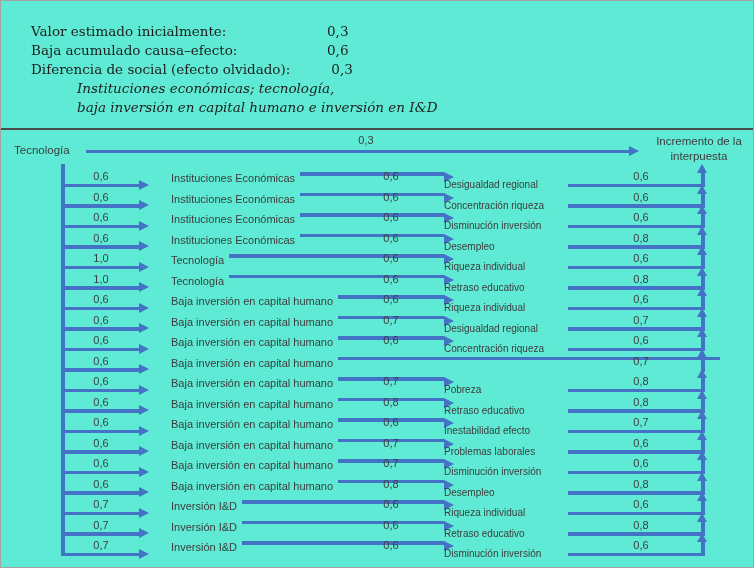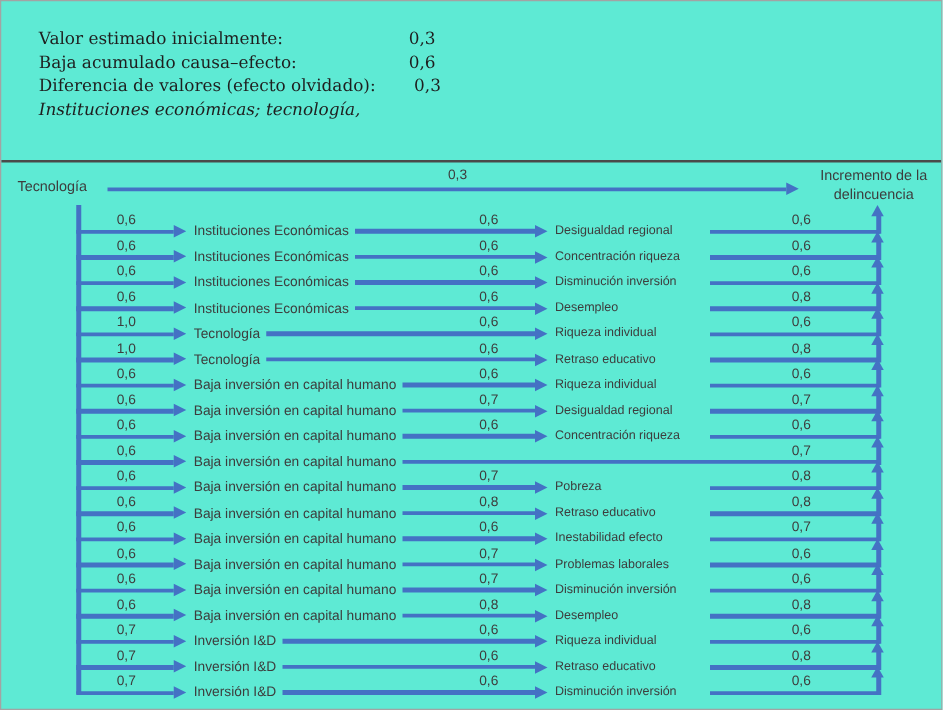--- a/index.html
+++ b/index.html
@@ -11,39 +11,39 @@
   }
   
   .hdr{
     position:absolute; left:30px; top:21px; right:16px;
     font-family:"DejaVu Serif", serif; font-size:13.5px; line-height:19px; color:#1e1e1e;
   }
   .hrow{display:flex;}
   .hlabel{width:296px; flex:0 0 296px;}
   .hval{white-space:pre;}
   .hval.em{font-style:italic; white-space:normal;}
-  .hval .vline{display:block;}
+  .hval .vline{display:block;margin-left:46px;}
   .divider{position:absolute; left:0; right:0; top:127px; height:2px; background:#4a4a4a;}
   
   .hline{position:absolute; height:3.5px; background:var(--blue);}
   .arr-r{width:0;height:0;border-top:5.5px solid transparent;border-bottom:5.5px solid transparent;border-left:10px solid var(--blue);}
   .arr-up{width:0;height:0;border-left:5.75px solid transparent;border-right:5.75px solid transparent;border-bottom:9px solid var(--blue);}
   .src{position:absolute; left:13px; top:143px; font-size:11.5px;}
   .main-line{left:85px; top:148.5px; width:543px;}
   .main-head{position:absolute; left:628px; top:144.5px;}
   .main-val{position:absolute; left:335px; top:133px; width:60px; text-align:center; font-size:11px;}
   .target{position:absolute; left:642px; top:133px; width:112px; text-align:center; font-size:11.5px; line-height:15px;}
   .trunk{position:absolute; left:60px; top:163px; width:3.5px; height:391px; background:var(--blue);}
   
   .chain-row{position:absolute; left:0; width:754px; height:26px;}
   .val{position:absolute; top:-2px; width:50px; text-align:center; font-size:11px; color:var(--ink);}
   .v1{left:75px;} .v2{left:365px;} .v3{left:615px;}
   .branch-line{position:absolute; left:60px; top:11.5px; width:78px; height:3.5px; background:var(--blue);}
   .branch-head{position:absolute; left:138px; top:7.75px;}
-  .mid-wrap{position:absolute; left:154px; top:0; height:26px; width:283px; display:flex; align-items:center;}
+  .mid-wrap{position:absolute; left:170px; top:0; height:26px; width:283px; display:flex; }
   .ntext{font-size:11px; color:var(--ink); white-space:nowrap; padding-right:5px;}
   .cline{flex:1; height:3.5px; background:var(--blue);}
   .node2{position:absolute; left:443px; top:7px; font-size:10px; white-space:nowrap; color:var(--ink);}
   .final-line{position:absolute; left:567px; top:11.5px; width:136px; height:3.5px; background:var(--blue);}
   .stub{position:absolute; left:700px; top:0; width:3.5px; height:15px; background:var(--blue);}
   .uphead{position:absolute; left:696px; top:-8px;}
   .direct .mid-wrap{width:549px;}
 </style>
 </head>
 <body>
@@ -53,37 +53,38 @@
   <div class="hdr">
     <div class="hrow">
       <div class="hlabel">Valor estimado inicialmente:</div>
       <div class="hval">0,3</div>
     </div>
     <div class="hrow">
       <div class="hlabel">Baja acumulado causa–efecto:</div>
       <div class="hval">0,6</div>
     </div>
     <div class="hrow">
-      <div class="hlabel">Diferencia de valores (efecto olvidado):</div>
+      <div class="hlabel">Diferencia de social (efecto olvidado):</div>
       <div class="hval"> 0,3</div>
     </div>
     <div class="hrow">
       <div class="hval em">
         <span class="vline">Instituciones económicas; tecnología,</span>
+        <span class="vline">baja inversión en capital humano e inversión en I&amp;D</span>
       </div>
     </div>
   </div>
 
   <div class="divider"></div>
 
   <div class="src">Tecnología</div>
   <div class="hline main-line"></div>
   <div class="arr-r main-head"></div>
   <div class="main-val">0,3</div>
-  <div class="target">Incremento de la delincuencia</div>
+  <div class="target">Incremento de la interpuesta</div>
   <div class="trunk"></div>
 
   <div id="rows">
       <div class="chain-row" style="top: 171px;">
       <div class="val v1">0,6</div>
       <div class="branch-line"></div>
       <div class="arr-r branch-head"></div>
       <div class="mid-wrap">
         <span class="ntext node1">Instituciones Económicas</span>
         <span class="cline"></span>

